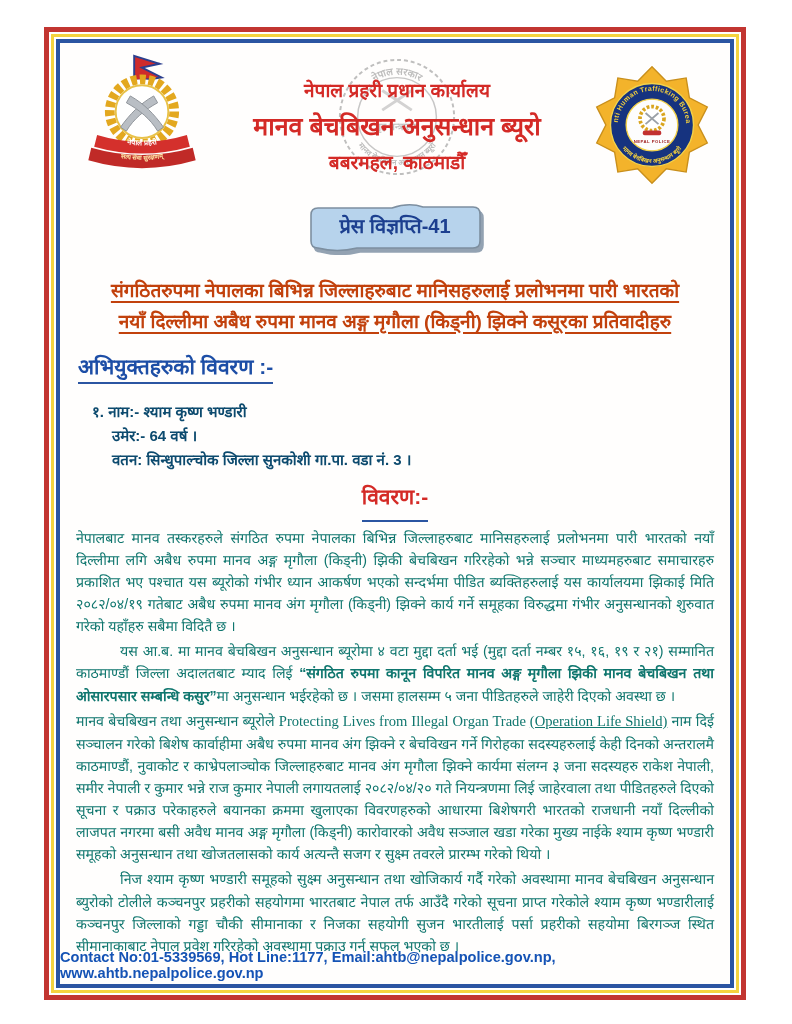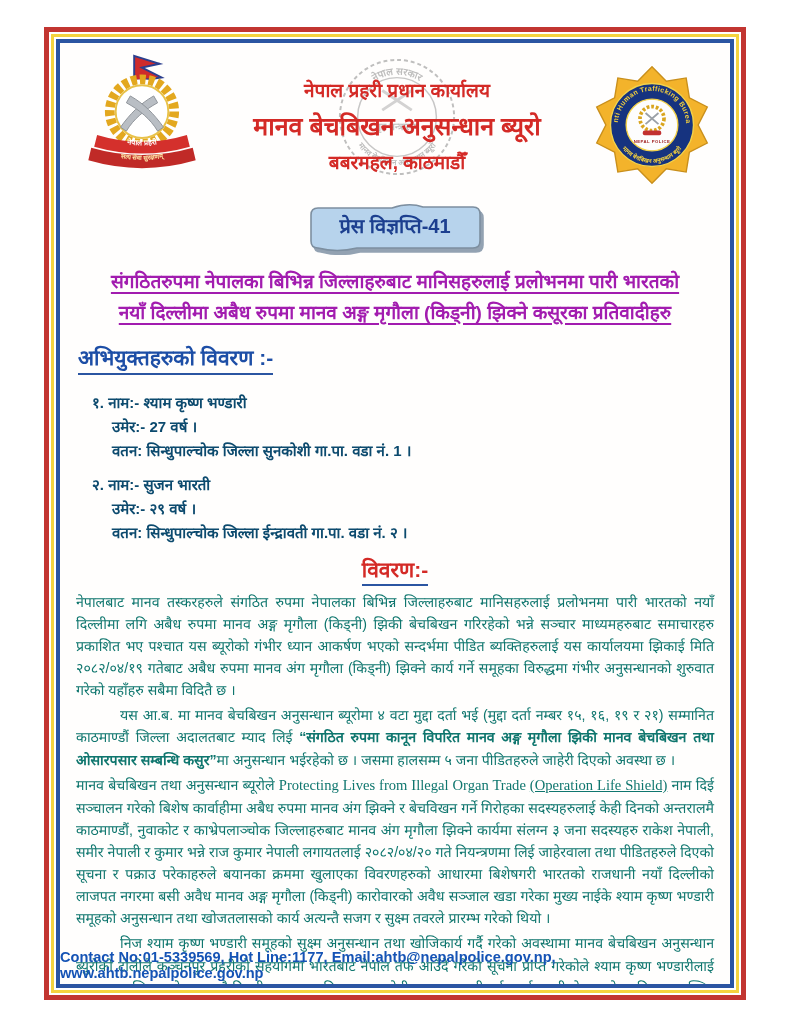--- a/index.html
+++ b/index.html
@@ -20,33 +20,33 @@
   .hdr-line{position:relative;z-index:1;color:#d42a26;font-weight:bold;}
   .hdr-office{font-size:19px;margin-top:16px;}
   .hdr-bureau{font-size:25px;margin-top:5px;}
   .hdr-addr{font-size:19px;margin-top:7px;}
   
   .badge-wrap{position:relative;width:196px;height:56px;margin:4px auto 0 auto;}
   .badge-wrap svg{position:absolute;inset:0;}
   .badge-label{position:absolute;inset:0 8px 4px 8px;display:flex;align-items:center;justify-content:center;
                font-size:20px;font-weight:bold;color:#1c3f8f;z-index:1;}
   
-  .title{margin-top:12px;text-align:center;color:#a21caf;font-weight:bold;font-size:19px;line-height:1.62;}
+  .title{margin-top:21px;text-align:center;color:#c2410c;font-weight:bold;font-size:19px;line-height:1.62;}
   .title .tline{display:block;text-decoration:underline;text-decoration-thickness:1.5px;text-underline-offset:4px;}
   
   .acc-head{margin:14px 0 16px 2px;font-size:21px;font-weight:bold;color:#1d4ea6;}
   .acc-head span{display:inline-block;border-bottom:2px solid #2b55a2;padding-bottom:2px;}
   .acc-list{margin-top:9px;color:#0c4a6e;font-weight:bold;font-size:15px;line-height:1.6;}
   .person{margin-bottom:10px;}
   .p-name{padding-left:16px;}
   .p-age,.p-addr{padding-left:36px;}
   
   .det-head{text-align:center;margin:8px 0 5px 0;}
   .det-head span{display:inline-block;font-size:21px;font-weight:bold;color:#d42a26;
-                 border-bottom:2px solid #2b55a2;padding-bottom:1px;}
+                 border-bottom:2px solid #2b55a2;padding-bottom:10px;}
   .para{color:#0f766e;font-size:14.2px;line-height:1.56;text-align:justify;margin:0 0 3px 0;font-weight:500;}
   .indent{text-indent:44px;}
   .bold{font-weight:bold;}
   .serif{font-family:"Liberation Serif","DejaVu Serif",serif;font-size:14.6px;}
   .op-shield{font-family:"Liberation Serif","DejaVu Serif",serif;font-weight:normal;
              text-decoration:underline;font-size:14.6px;}
   
   .footer{position:absolute;left:0;right:0;bottom:3px;
           font-size:14.6px;font-weight:bold;color:#1553b5;}
 </style>
@@ -141,27 +141,22 @@
           <span class="tline">संगठितरुपमा नेपालका बिभिन्न जिल्लाहरुबाट मानिसहरुलाई प्रलोभनमा पारी भारतको</span>
           <span class="tline">नयाँ दिल्लीमा अबैध रुपमा मानव अङ्ग मृगौला (किड्नी) झिक्ने कसूरका प्रतिवादीहरु</span>
         </div>
 
         <div class="acc-head">
           <span>अभियुक्तहरुको विवरण :-</span>
         </div>
         <div class="acc-list">
           <div class="person">
             <div class="p-name">१. नाम:- श्याम कृष्ण भण्डारी</div>
-            <div class="p-age">उमेर:- 27 वर्ष ।</div>
-            <div class="p-addr">वतन: सिन्धुपाल्चोक जिल्ला सुनकोशी गा.पा. वडा नं. 1 ।</div>
-          </div>
-          <div class="person">
-            <div class="p-name">२. नाम:- सुजन भारती</div>
-            <div class="p-age">उमेर:- २९ वर्ष ।</div>
-            <div class="p-addr">वतन: सिन्धुपाल्चोक जिल्ला ईन्द्रावती गा.पा. वडा नं. २ ।</div>
+            <div class="p-age">उमेर:- 64 वर्ष ।</div>
+            <div class="p-addr">वतन: सिन्धुपाल्चोक जिल्ला सुनकोशी गा.पा. वडा नं. 3 ।</div>
           </div>
         </div>
 
         <div class="det-head">
           <span>विवरण:-</span>
         </div>
 
         <p class="para">नेपालबाट मानव तस्करहरुले संगठित रुपमा नेपालका बिभिन्न जिल्लाहरुबाट मानिसहरुलाई प्रलोभनमा पारी भारतको नयाँ दिल्लीमा लगि अबैध रुपमा मानव अङ्ग मृगौला (किड्नी) झिकी बेचबिखन गरिरहेको भन्ने सञ्चार माध्यमहरुबाट समाचारहरु प्रकाशित भए पश्चात यस ब्यूरोको गंभीर ध्यान आकर्षण भएको सन्दर्भमा पीडित ब्यक्तिहरुलाई यस कार्यालयमा झिकाई मिति २०८२/०४/१९ गतेबाट अबैध रुपमा मानव अंग मृगौला (किड्नी) झिक्ने कार्य गर्ने समूहका विरुद्धमा गंभीर अनुसन्धानको शुरुवात गरेको यहाँहरु सबैमा विदितै छ ।</p>
 
         <p class="para indent"><span>यस आ.ब. मा मानव बेचबिखन अनुसन्धान ब्यूरोमा ४ वटा मुद्दा दर्ता भई (मुद्दा दर्ता नम्बर १५, १६, १९ र २१) सम्मानित काठमाण्डौं जिल्ला अदालतबाट म्याद लिई </span><span class="bold">“संगठित रुपमा कानून विपरित मानव अङ्ग मृगौला झिकी मानव बेचबिखन तथा ओसारपसार सम्बन्धि कसुर”</span><span>मा अनुसन्धान भईरहेको छ । जसमा हालसम्म ५ जना पीडितहरुले जाहेरी दिएको अवस्था छ ।</span></p>

